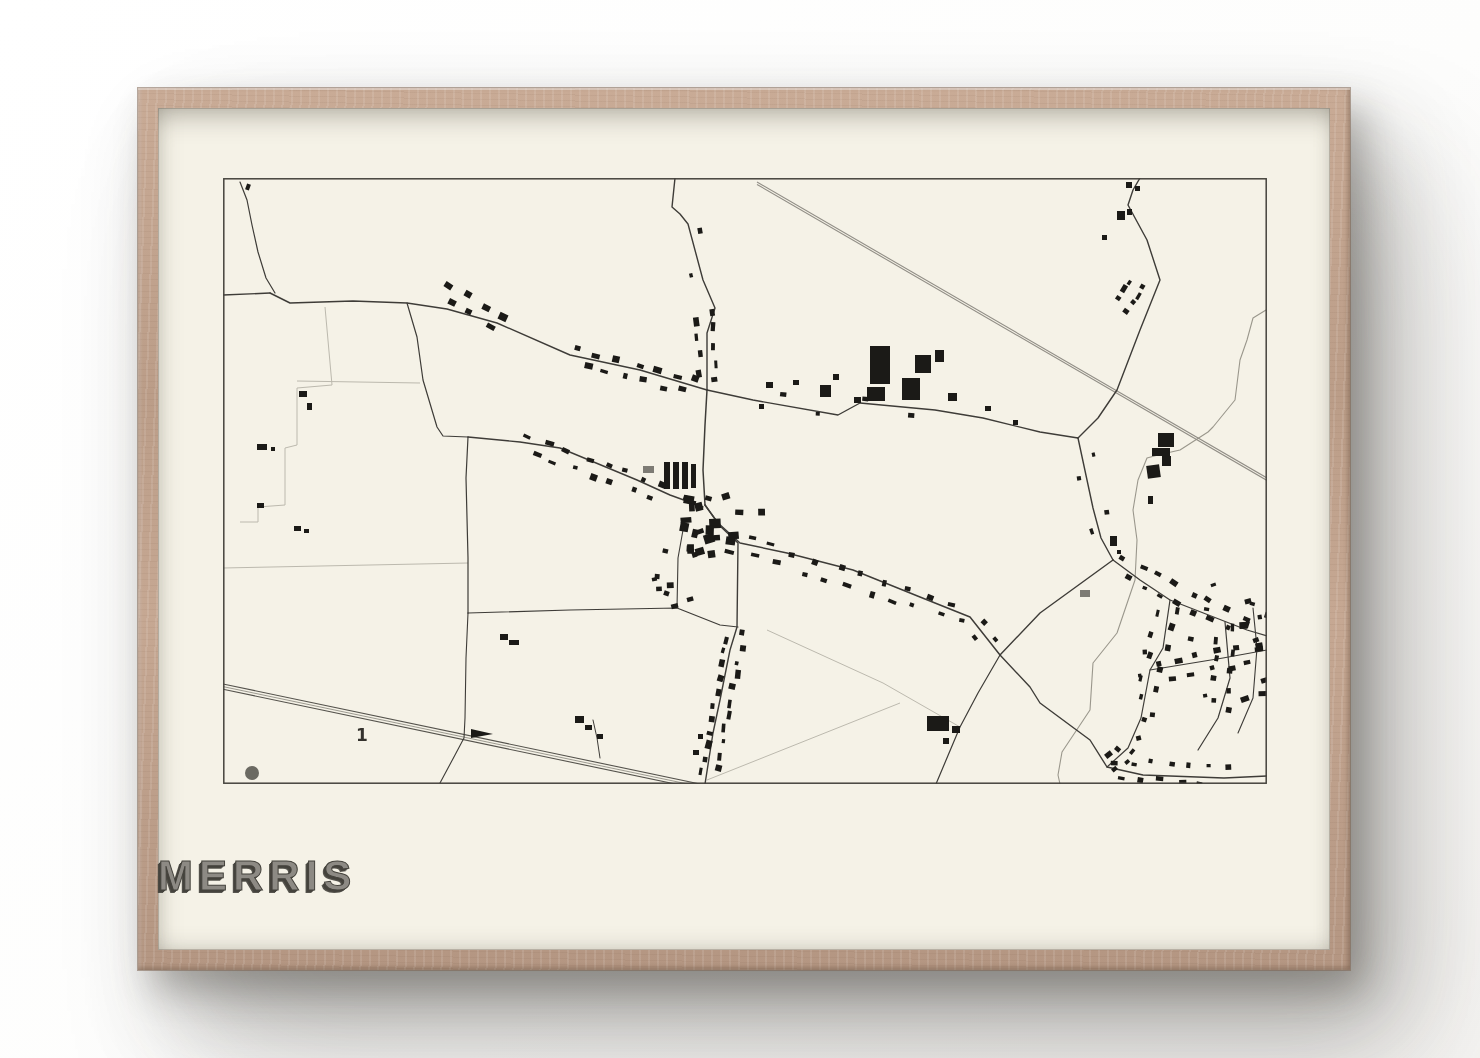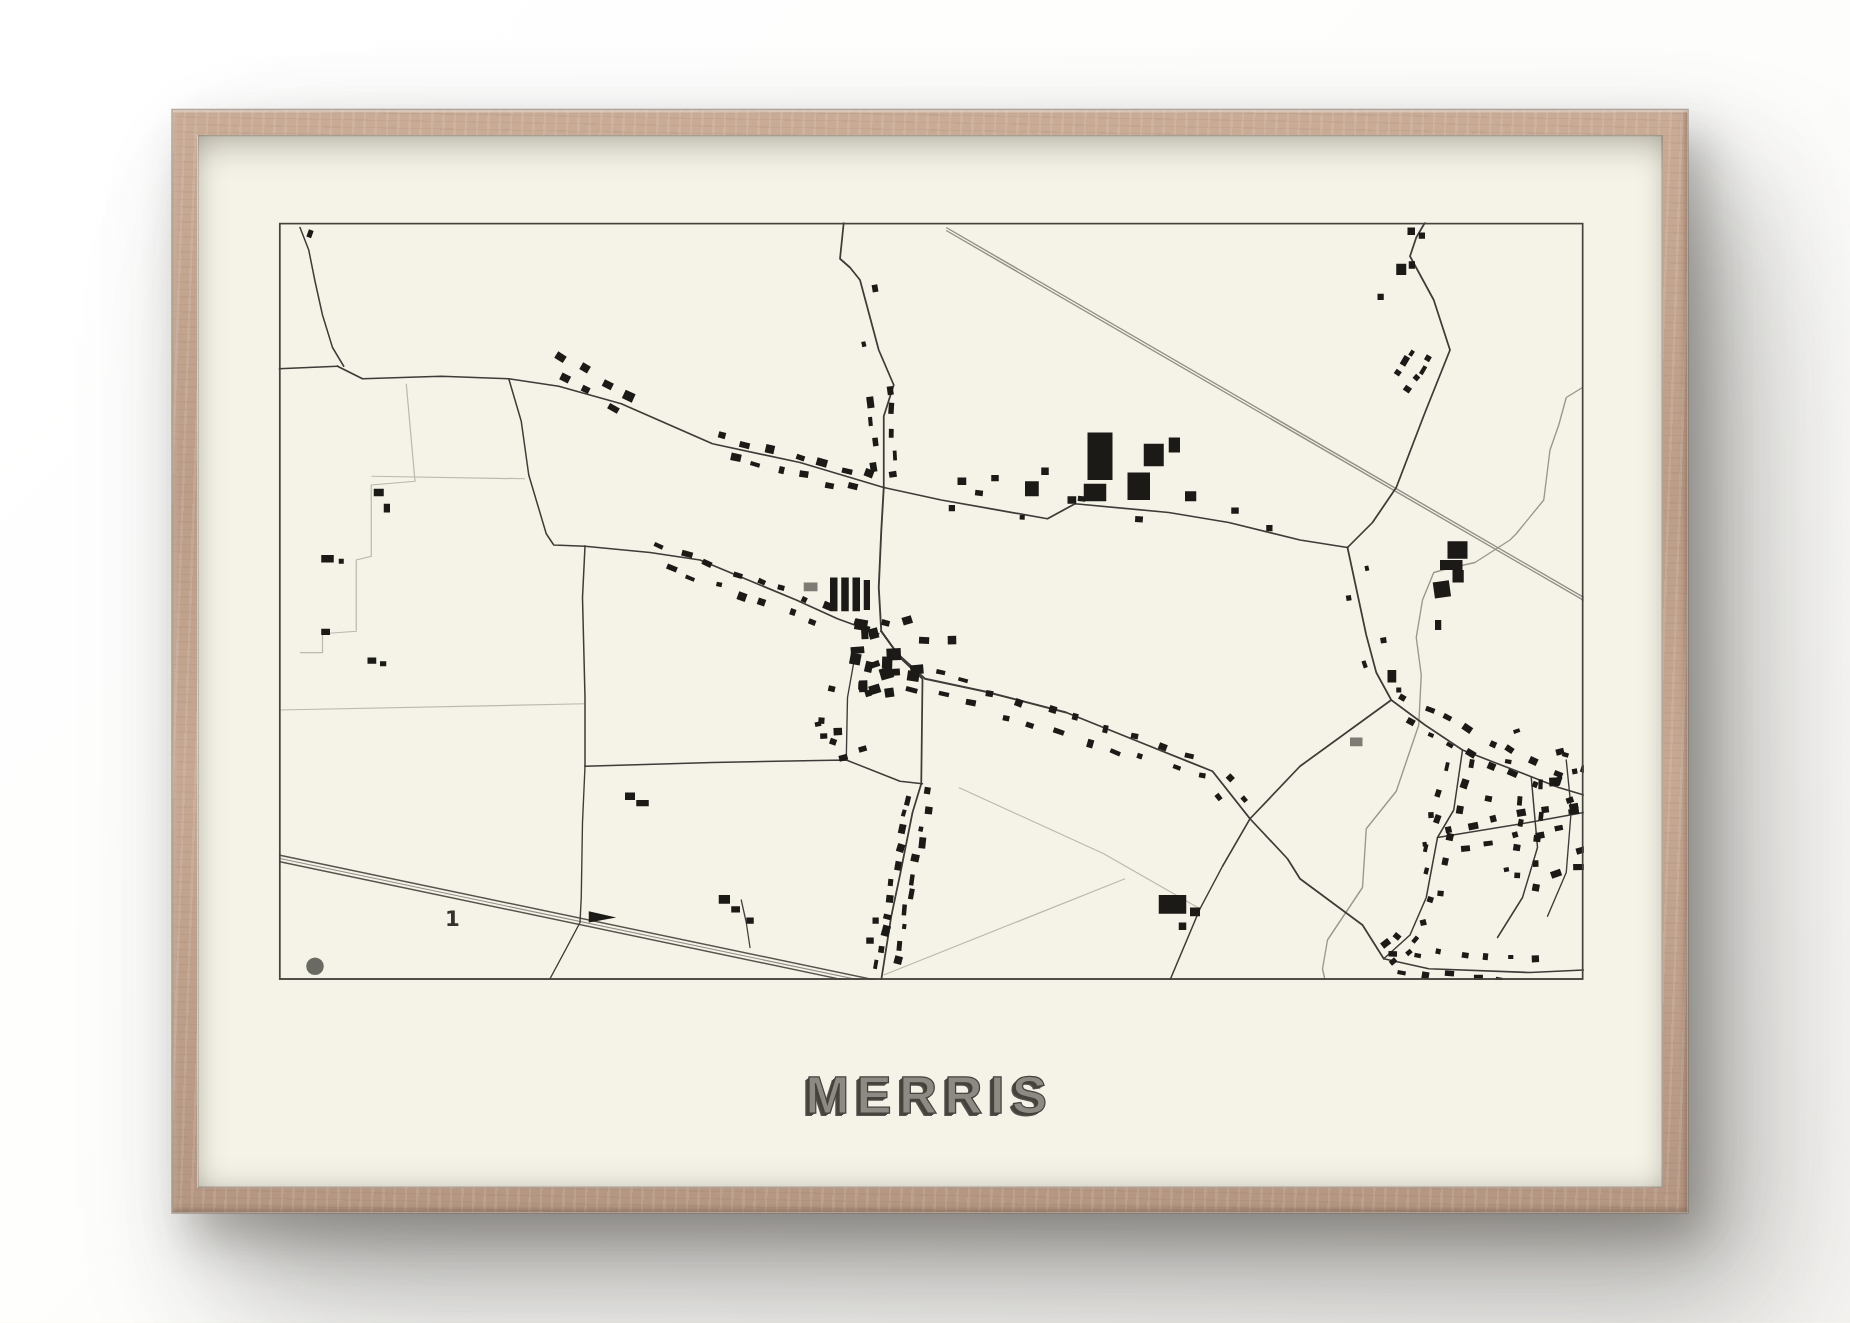--- a/index.html
+++ b/index.html
@@ -29,21 +29,21 @@
     background:#f5f2e7;
     box-shadow:
       inset 0 0 0 1px rgba(90,75,60,.28),
       inset 0 22px 26px -14px rgba(90,85,72,.40),
       inset 16px 0 24px -16px rgba(90,85,72,.28),
       inset -14px 0 22px -16px rgba(90,85,72,.22),
       inset 0 -16px 22px -14px rgba(90,85,72,.22);
   }
   .map-svg{position:absolute;left:65px;top:70px;}
   .poster-title{
-    position:absolute;left:0;right:0;top:744px;text-align:center;
+    position:absolute;left:0;right:0;top:744px;
     font-weight:700;font-size:42px;letter-spacing:6px;
     color:#8d8a84;
     -webkit-text-stroke:1px #45433d;
     text-shadow:-1px 1px 0 #45433d,-2px 2px 0 #45433d,-3px 3px 0 rgba(58,56,50,.85);
     user-select:none;
   }
 </style>
 </head>
 <body>
 

